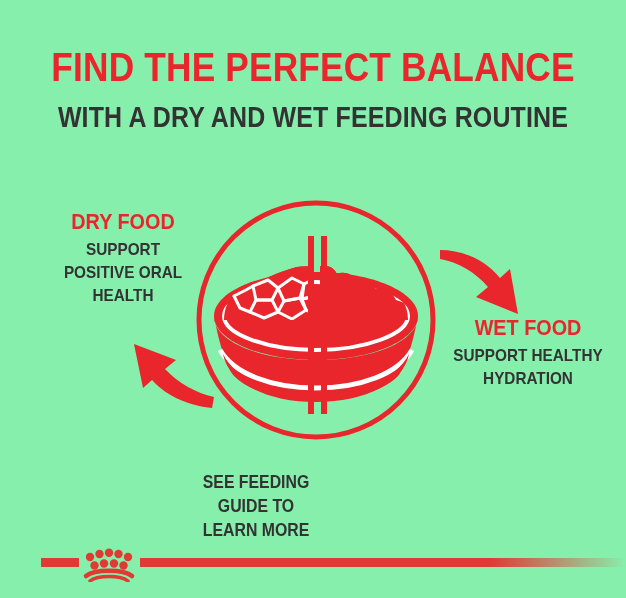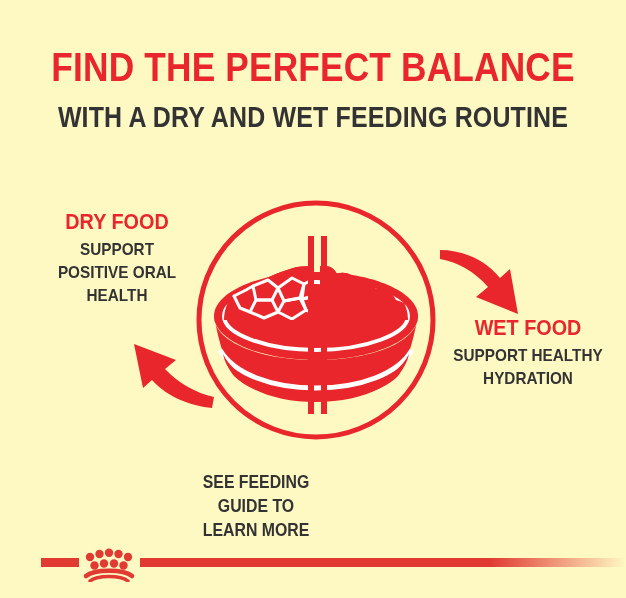--- a/index.html
+++ b/index.html
@@ -12,21 +12,21 @@
     height: 598px;
     font-family: "Liberation Sans", sans-serif;
     overflow: hidden;
     position: relative;
   }
 
   .infographic {
     position: relative;
     width: 626px;
     height: 598px;
-    background: #fef9c3;
+    background: #86efac;
   }
 
   
   .headline-block {
     position: absolute;
     top: 44px;
     left: 0;
     width: 626px;
     text-align: center;
   }
@@ -73,21 +73,21 @@
   .side-label .label-desc {
     font-family: "Liberation Sans Narrow", "Liberation Sans", sans-serif;
     font-weight: bold;
     font-size: 17px;
     line-height: 23px;
     color: #333333;
     transform: scaleX(0.9);
     margin: 3px 0 0 0;
   }
   .label-dry {
-    left: 32px;
+    left: 38px;
     top: 209px;
     width: 170px;
   }
   .label-wet {
     left: 438px;
     top: 315px;
     width: 180px;
   }
 
   

